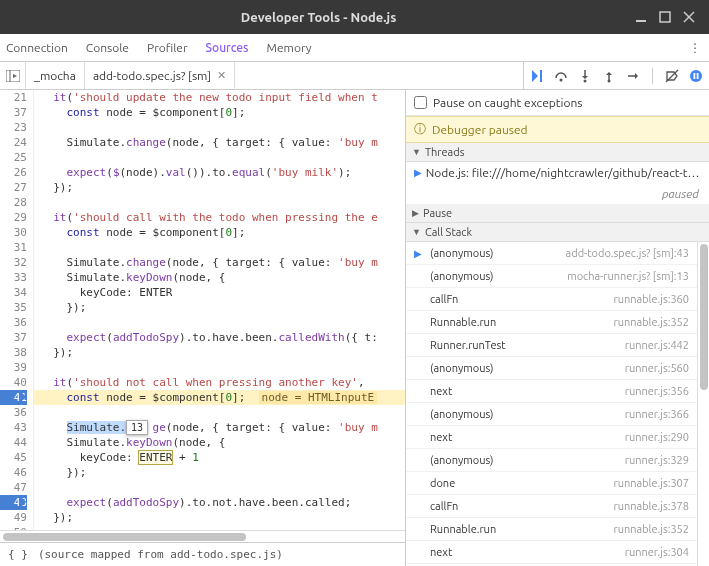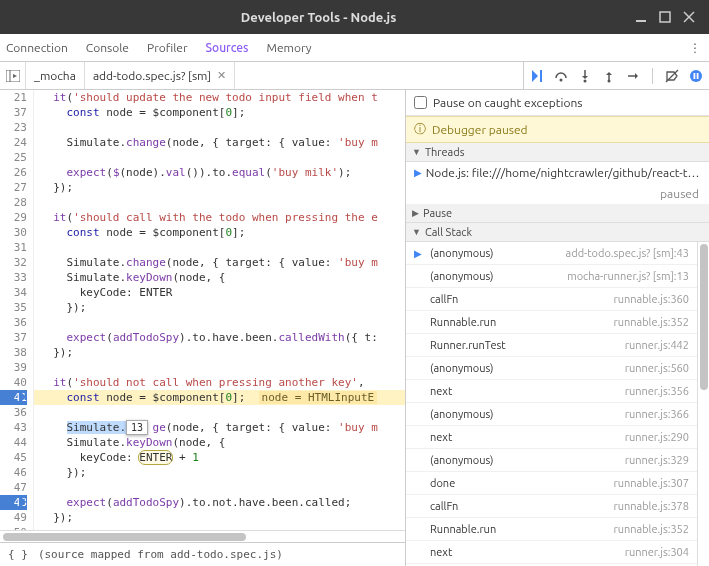--- a/index.html
+++ b/index.html
@@ -32,38 +32,38 @@
 .gutter .gl { height: 15px; line-height: 15px; position:relative; }
 .gutter .gl.bp { background: #4580d4; color: #fff; }
 .gutter .gl.bp::after { content:""; position:absolute; right:-6px; top:0; border:7.5px solid transparent; border-left-color:#4580d4; }
 .code { flex: 1; white-space: pre; overflow: hidden; position: relative; }
 .code .line { height: 15px; line-height: 15px; padding-left: 6px; }
 .kw { color: #1a1aa6; }
 .str { color: #b94a48; }
 .num { color: #1c7e1c; }
 .fn { color: #7b3ba8; }
 .hl { background: #fff3c4; }
-.hl-box { outline: 1px solid #b5a642; background:#fffbe6;border-radius:6px; }
+.hl-box { outline: 1px solid #b5a642; background:#fffbe6; }
 .sel { background: #bfdcff; }
 .inline-eval { background:#ffe9a8; color:#6b5f2a; padding:0 3px; }
 .inline-pop { position:absolute; background:#fff; border:1px solid #aaa; padding:1px 4px; font-size:10px; box-shadow:0 1px 3px rgba(0,0,0,.3); }
 .scrollbar-h { height: 12px; border-top: 1px solid #ddd; display:flex; align-items:center; }
 .scrollbar-h .thumb { height:8px; background:#c4c4c4; border-radius:4px; margin-left:3px; width:60%; }
 .statusbar { height: 24px; border-top: 1px solid #ccc; display: flex; align-items: center; padding: 0 8px; gap: 10px; color: #555; font-size: 11px; }
 .statusbar .braces { font-family: monospace; }
 .sidebar { width: 303px; display: flex; flex-direction: column; overflow: hidden; }
 .side-row { border-bottom: 1px solid #e5e5e5; }
 .pause-ex { display:flex; align-items:center; gap:6px; padding: 6px 8px; }
 .pause-ex input { margin:0; }
 .paused-banner { background: #fff8d6; padding: 4px 8px; display:flex; align-items:center; gap:6px; color:#8a7a1a; border-top:1px solid #e8dca0; border-bottom:1px solid #e8dca0; }
 .section-header { background:#f1f1f1; padding: 3px 6px; display:flex; align-items:center; gap:4px; cursor:pointer; font-size:11px; color:#444; border-bottom:1px solid #ddd; }
 .section-header .tri { font-size:9px; color:#666; }
 .thread-item { padding: 4px 8px 4px 20px; color:#333; display:flex; align-items:center; gap:4px; overflow:hidden; white-space:nowrap; text-overflow:ellipsis; }
 .thread-item .arrow { color:#4285f4; font-size:10px; margin-left:-12px; }
-.thread-item.paused { padding-left: 20px; color:#888; text-align:right; justify-content:flex-end; padding-right:10px; }
+.thread-item.paused { padding-left: 20px; color:#888; font-style: italic; text-align:right; justify-content:flex-end; padding-right:10px; }
 .callstack { flex:1; overflow:auto; }
 .cs-row { display:flex; padding: 5px 8px; border-bottom: 1px solid #f0f0f0; align-items:center; gap:6px; font-size:11px; cursor:pointer; }
 .cs-row .arrow { color:#4285f4; font-size:10px; width:10px; }
 .cs-row .name { flex:1; color:#333; }
 .cs-row .loc { color:#999; white-space:nowrap; }
 .scrollbar-v { width:12px; border-left:1px solid #ddd; display:flex; flex-direction:column; }
 .scrollbar-v .thumb { width:8px; background:#c4c4c4; border-radius:4px; margin:2px auto; height:45%; }
 </style>
 </head>
 <body>

